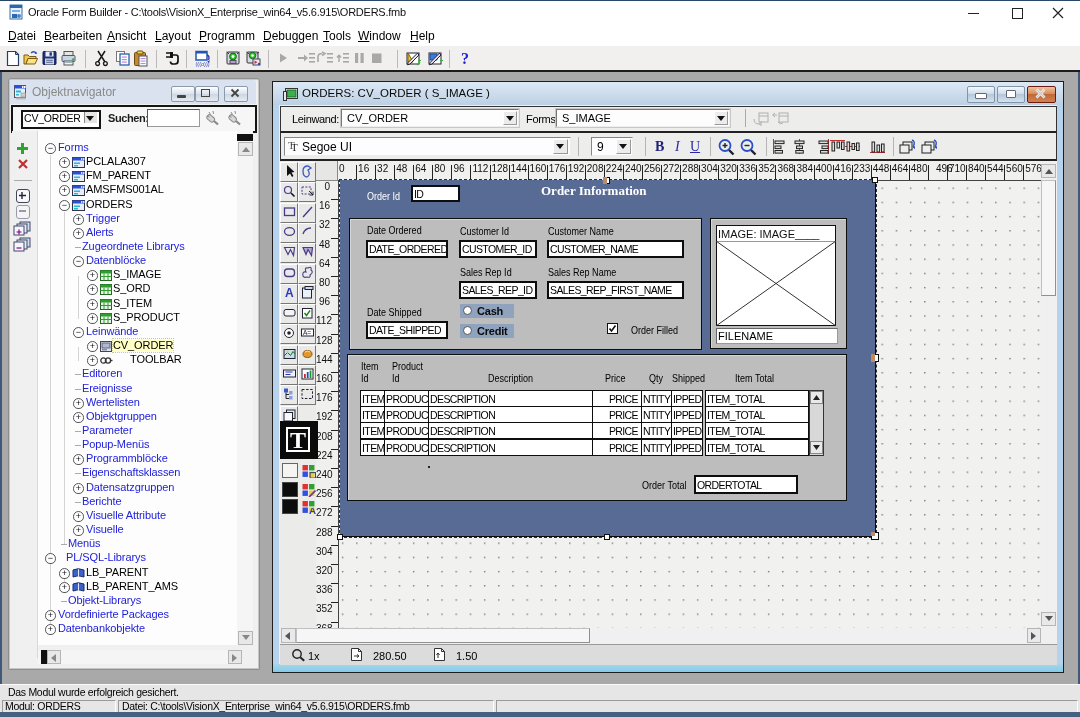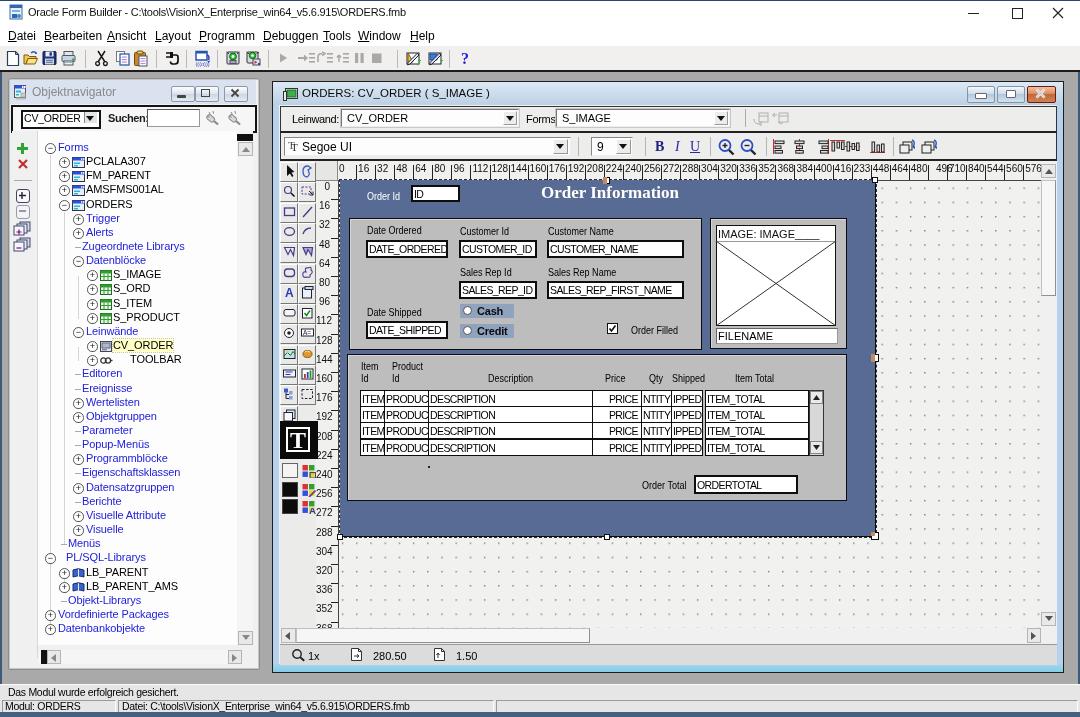--- a/index.html
+++ b/index.html
@@ -867,21 +867,21 @@
 <div class="ab" style="left:871px;top:354px;width:4px;height:8px;background:#c08a62"></div>
 <div class="ab" style="left:871px;top:532px;width:8px;height:8px;background:#fff;border:1px solid #0a0a0a;box-sizing:border-box"></div>
 <div class="ab" style="left:871px;top:532px;width:4px;height:4px;background:#c08a62"></div>
 <div class="ab" style="left:604px;top:534px;width:6px;height:6px;background:#fdfdfd;border:1px solid #111;box-sizing:border-box"></div>
 <div class="ab" style="left:603px;top:177px;width:7px;height:7px;background:#fff;border:1px solid #0a0a0a;box-sizing:border-box"></div>
 <div class="ab" style="left:603px;top:177px;width:3.5px;height:7px;background:#c08a62"></div>
 <div class="ab" style="left:337px;top:534px;width:6px;height:6px;background:#fdfdfd;border:1px solid #111;box-sizing:border-box"></div>
 <div class="cl" style="left:367px;top:190px;color:#fff">Order Id</div>
 <div class="in" style="left:411px;top:185px;width:49px;height:17px;border-width:2px">ID</div>
 
-<div class="ab" style="left:541px;top:183px;font-family:'Liberation Serif',serif;font-weight:bold;font-size:17px;color:#fff;white-space:nowrap">Order Information</div>
+<div class="ab" style="left:541px;top:183px;font-family:'Liberation Serif',serif;font-weight:bold;font-size:13px;color:#fff;white-space:nowrap">Order Information</div>
 <div class="ab" style="left:349px;top:218px;width:353px;height:132px;background:#bdbdbd;border:1px solid #0d0d0d;box-sizing:border-box;box-shadow:inset 1px 1px 0 #d6d6d6"></div>
 <div class="cl" style="left:367px;top:224px">Date Ordered</div>
 <div class="cl" style="left:460px;top:225px">Customer Id</div>
 <div class="cl" style="left:548px;top:225px">Customer Name</div>
 <div class="cl" style="left:460px;top:266px">Sales Rep Id</div>
 <div class="cl" style="left:548px;top:266px">Sales Rep Name</div>
 <div class="cl" style="left:367px;top:306px">Date Shipped</div>
 <div class="in" style="left:366px;top:240px;width:82px;height:18px;border-width:2px">DATE_ORDERED</div>
 <div class="in" style="left:459px;top:240px;width:78px;height:18px;border-width:2px">CUSTOMER_ID</div>
 <div class="in" style="left:547px;top:240px;width:137px;height:18px;border-width:2px">CUSTOMER_NAME</div>

